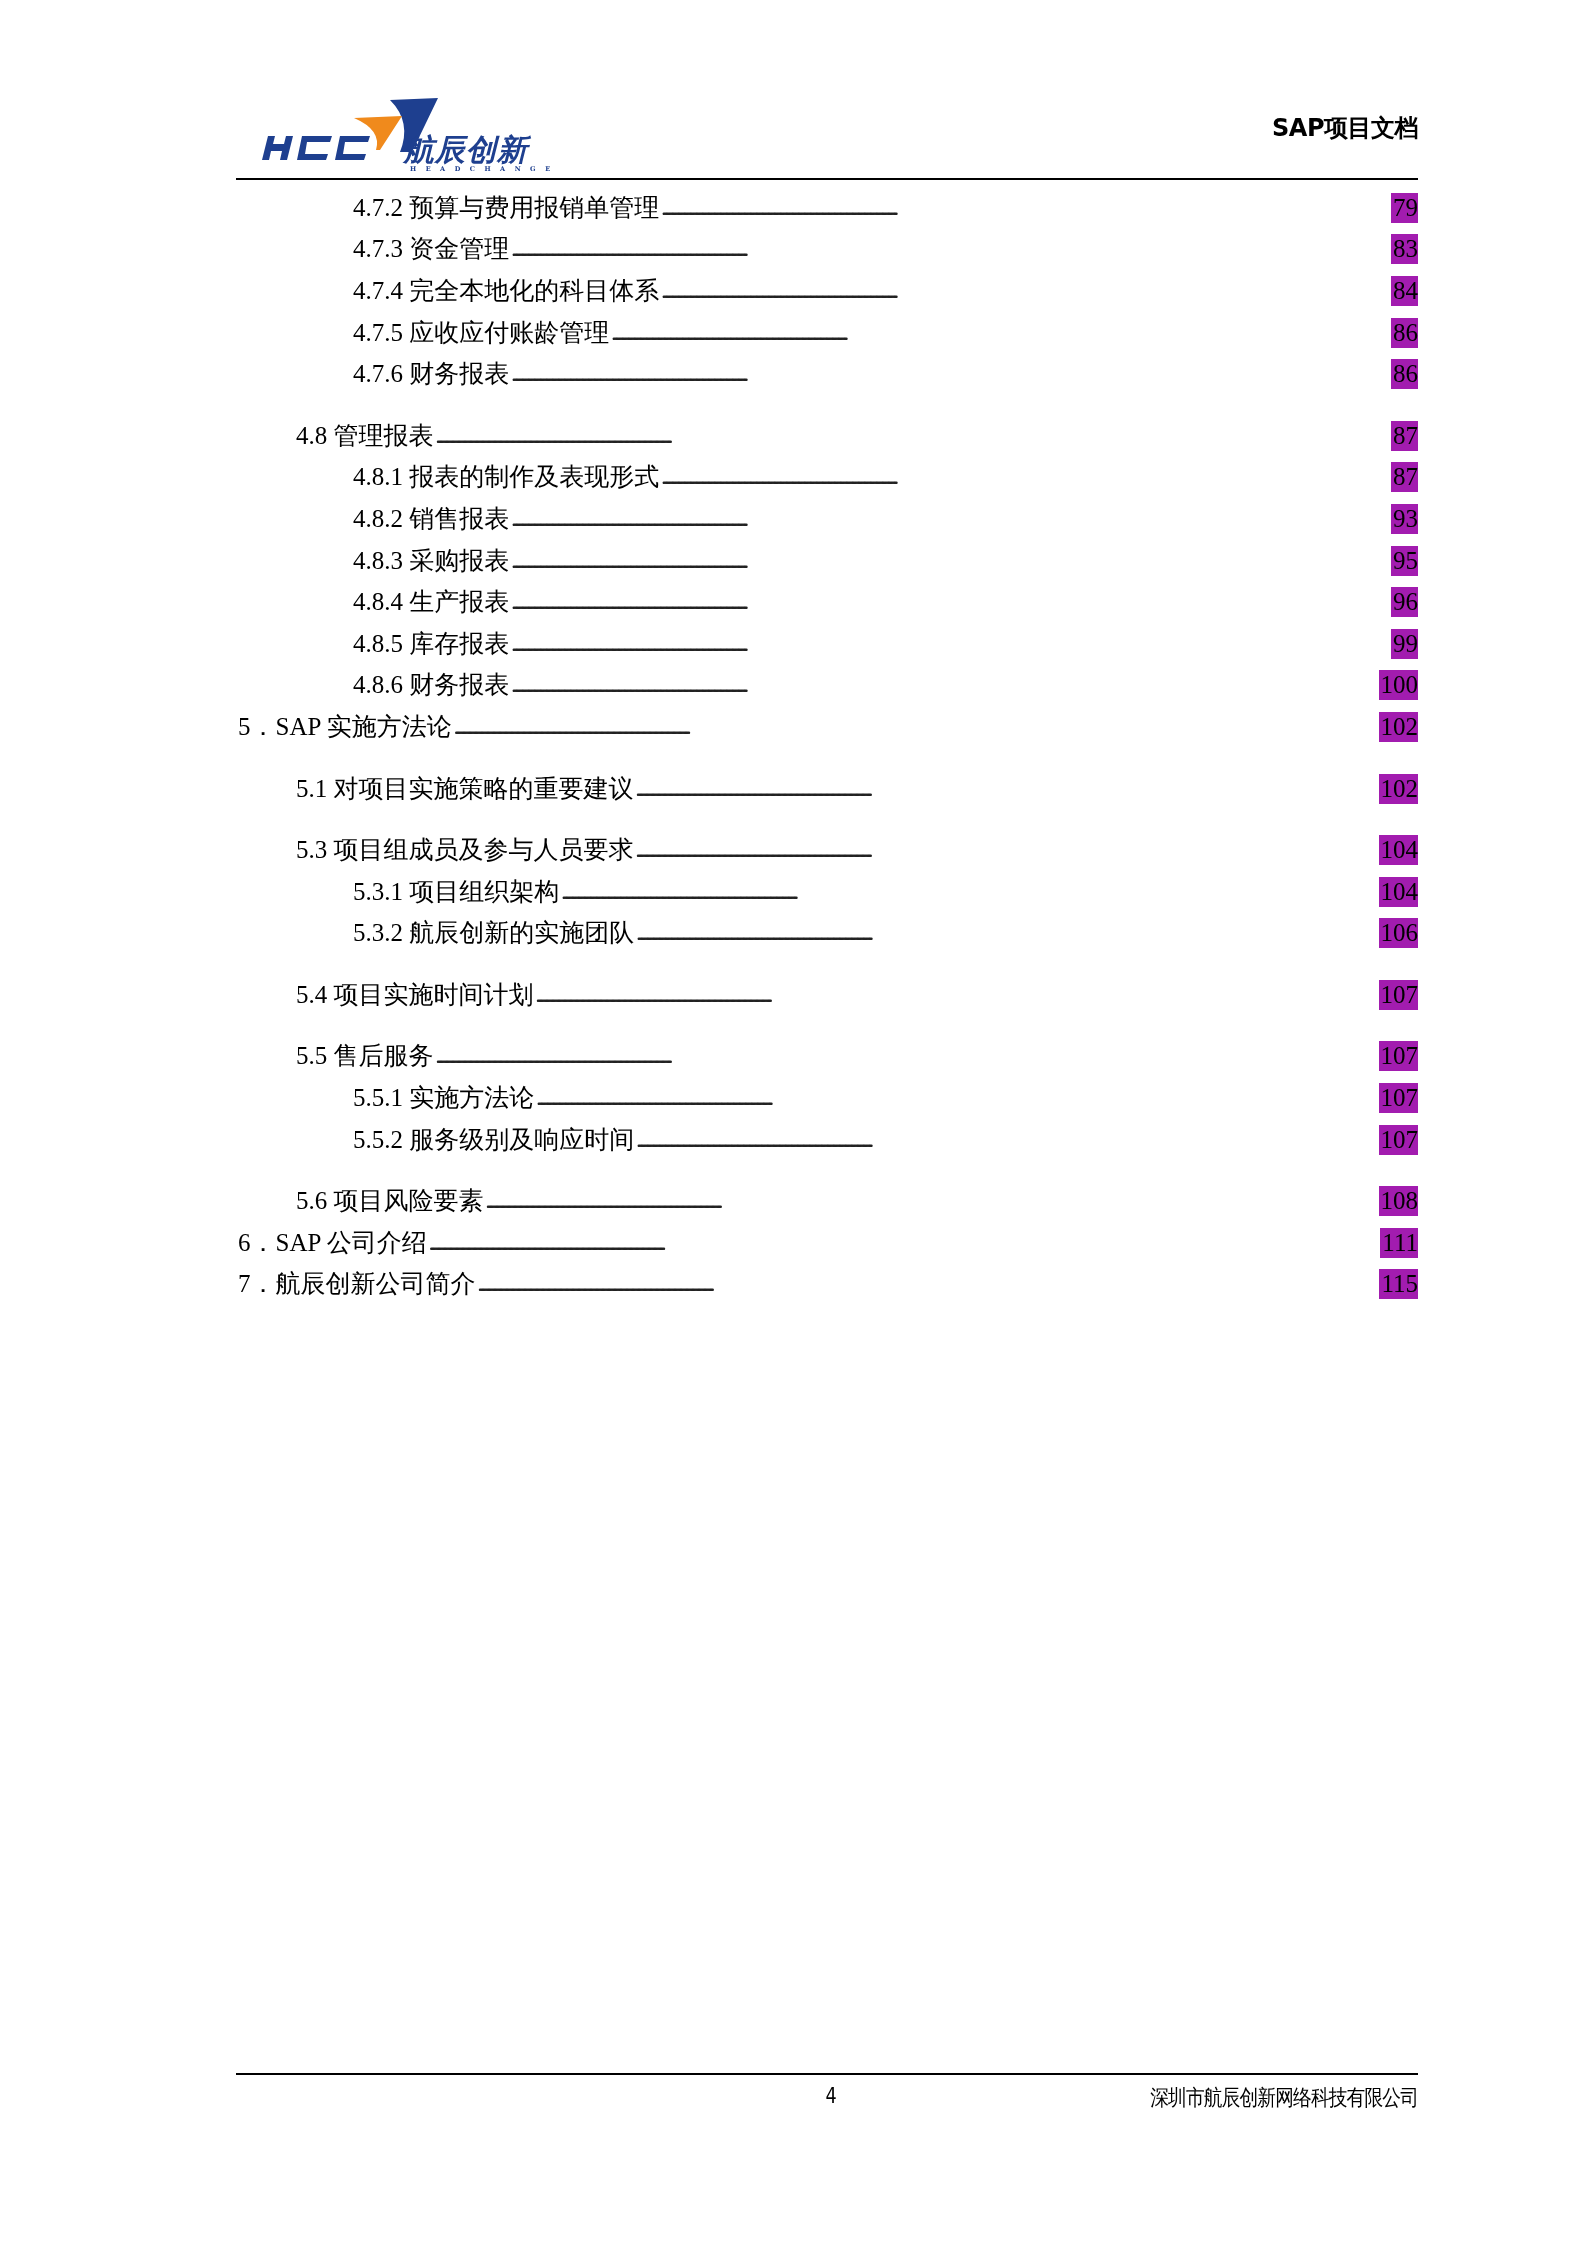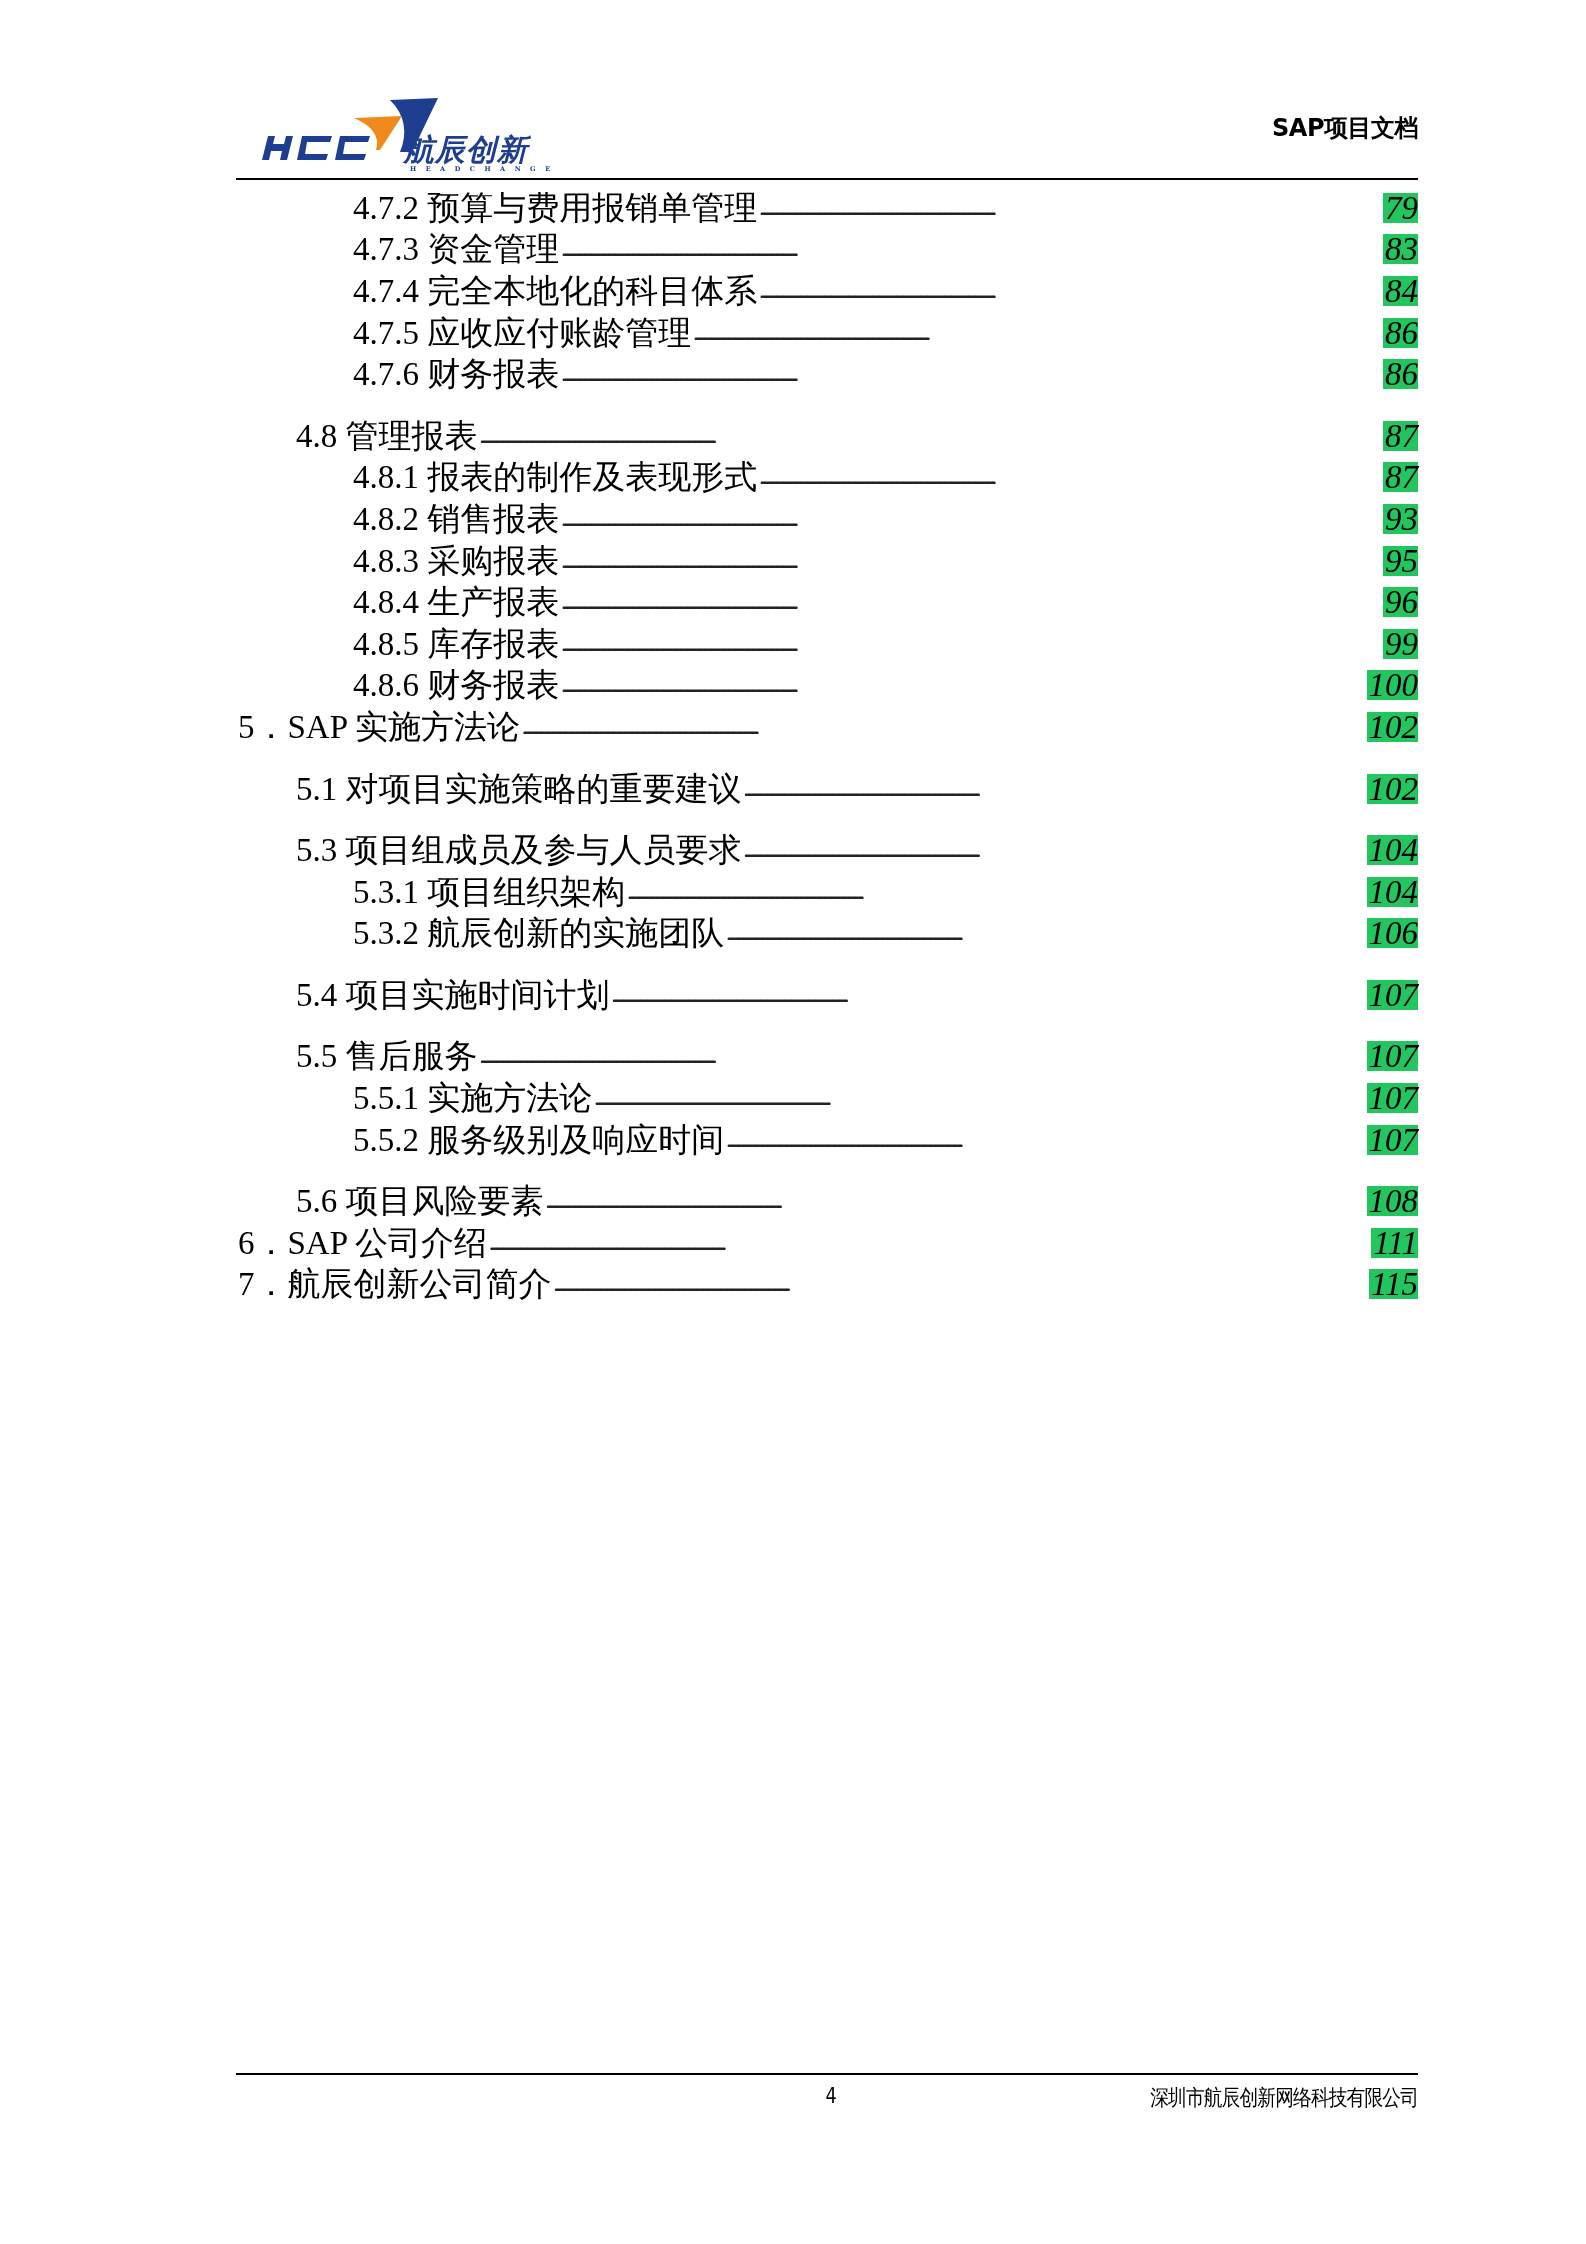--- a/index.html
+++ b/index.html
@@ -6,26 +6,26 @@
   body { width: 1586px; height: 2244px; position: relative; overflow: hidden;
          font-family: "Liberation Serif", "DejaVu Serif", serif; color: #000; }
 
   .header { position: absolute; left: 236px; top: 88px; width: 1182px; height: 92px; }
   .logo { position: absolute; left: 26px; top: 4px; width: 330px; height: 80px; }
   .header-title { position: absolute; right: 0; top: 24px; font-family: "DejaVu Sans", "Liberation Sans", sans-serif;
                   font-weight: bold; font-size: 24px; letter-spacing: -0.5px; }
   .header-rule { position: absolute; left: 0; bottom: 0; width: 100%; height: 2px; background: #000; }
 
   .toc { position: absolute; left: 236px; top: 187px; width: 1182px; }
-  .toc-row { position: relative; height: 41.6px; display: flex; align-items: center; font-size: 33px; line-height: 30px; }
+  .toc-row { position: relative; height: 41.6px; display: flex; align-items: center; font-size: 25px; line-height: 30px; }
   .toc-row .label { white-space: nowrap; background: #fff; padding-right: 2px; position: relative; z-index: 1; }
   .toc-row .leader { flex: 1; overflow: hidden; white-space: nowrap; height: 30px; position: relative; }
   .toc-row .leader::before { content: ". . . . . . . . . . . . . . . . . . . . . . . . . . . . . . . . . . . . . . . . . . . . . . . . . . . . . . . . . . . . . . . . . . . . . . . . . . . . . . . . . . . . . . . . . . . . . . . . . . . . . . . . . . . . . . . . . . . . . . . . . . . . . . . . . . . . . . . . . . . . . . . . . . . . . . . . . . . . . . . . . . . . . . . . . . . . . . . . . . . . . . . . . . . . . . . . . . .";
                               position: absolute; left: 0; top: 0; letter-spacing: -4.4px; font-size: 20px; color: #222; }
-  .toc-row .page { white-space: nowrap; padding-left: 2px; background: #22c55e; position: relative; z-index: 1; font-style: italic; }
+  .toc-row .page { white-space: nowrap; padding-left: 2px; background: #a21caf; position: relative; z-index: 1; }
   .lvl1 { padding-left: 2px; text-align: right; }
   .lvl2 { padding-left: 60px; margin-top: 20px; }
   .lvl3 { padding-left: 117px; }
 
   .footer { position: absolute; left: 236px; top: 2073px; width: 1182px; height: 60px; }
   .footer-rule { position: absolute; left: 0; top: 0; width: 100%; height: 2px; background: #000; }
   .footer-page { position: absolute; left: 588px; top: 10px; font-family: "DejaVu Sans", sans-serif; font-size: 22px; transform: scaleX(0.8); }
   .footer-company { position: absolute; right: 0; top: 10px; font-family: "DejaVu Sans", sans-serif; font-size: 22px; letter-spacing: -1px; transform-origin: right; transform: scaleX(0.85); }
 </style>
 </head>

